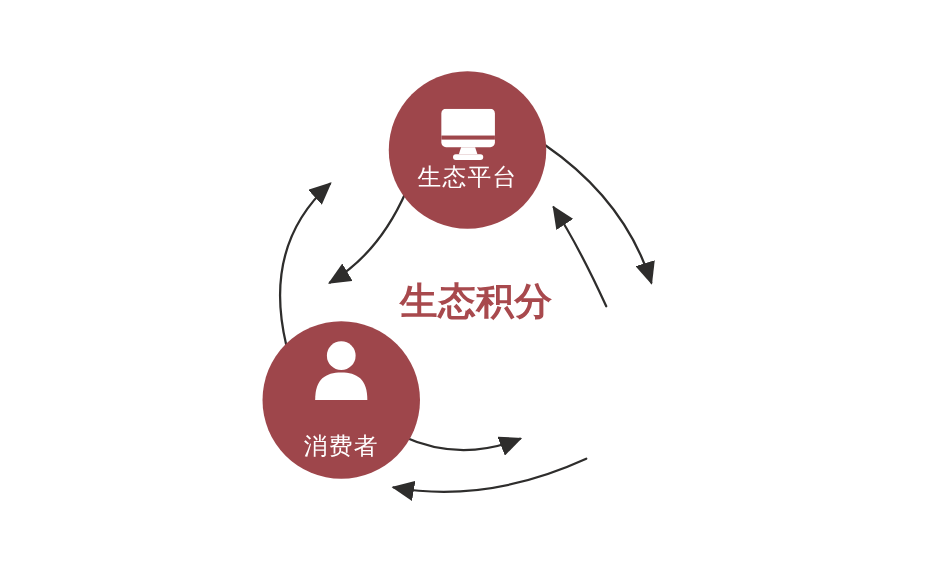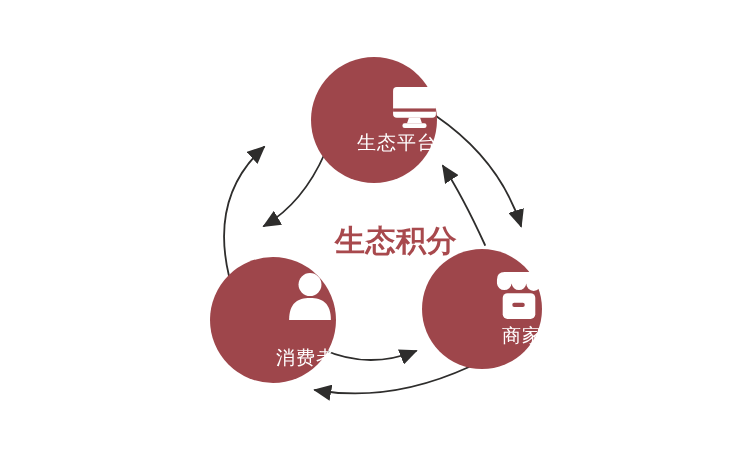--- a/index.html
+++ b/index.html
@@ -19,41 +19,41 @@
     font-family:"Liberation Sans",sans-serif;
   }
   .arrows{position:absolute;left:0;top:0;width:749px;height:463px;}
   .edge{fill:none;stroke:var(--arrow-color);stroke-width:1.8;stroke-linecap:round;}
   .arrow-head{fill:var(--arrow-color);}
   .node{
     position:absolute;
     border-radius:50%;
     background:var(--node-fill);
     display:flex;flex-direction:column;
-    align-items:flex-end;justify-content:center;
+    align-items:center;justify-content:center;
     gap:5px;
     color:var(--label-color);
     text-align:center;
   }
   .node-platform{left:311px;top:57px;width:126px;height:126px;}
   .node-consumer{left:210px;top:257px;width:126px;height:126px;gap:28px;}
   .node-merchant{left:422px;top:249px;width:120px;height:120px;}
   .node-label{
     font-size:19px;
     line-height:1.1;
     color:var(--label-color);
     letter-spacing:1px;
     white-space:nowrap;
   }
   .icon{display:block;}
   .icon .shape{fill:#ffffff;}
   .icon .accent{fill:var(--node-fill);}
   .diagram-title{
     position:absolute;
-    left:335px;top:221px;
+    left:320px;top:221px;
     font-size:30px;
     font-weight:700;
     color:var(--title-color);
     letter-spacing:0.5px;
     white-space:nowrap;
   }
 </style>
 </head>
 <body>
 
@@ -86,24 +86,16 @@
   </div>
 
   <div class="node node-consumer">
     <svg class="icon" width="52" height="48" viewBox="0 0 48 46" xmlns="http://www.w3.org/2000/svg">
       <circle class="shape" cx="24" cy="12" r="11"></circle>
       <path class="shape" d="M4,46 C4,30 12,25 24,25 C36,25 44,30 44,46 Z"></path>
     </svg>
     <span class="node-label">消费者</span>
   </div>
 
-  <div class="node node-merchant">
-    <svg class="icon" width="46" height="50" viewBox="0 0 48 52" xmlns="http://www.w3.org/2000/svg">
-      <path class="shape" d="M9,1 L39,1 Q47,1 47,9 L47,13 A7.7,7.7 0 0 1 31.6,13 A7.7,7.7 0 0 1 16.3,13 A7.7,7.7 0 0 1 1,13 L1,9 Q1,1 9,1 Z"></path>
-      <rect class="shape" x="7" y="23" width="34" height="27" rx="5"></rect>
-      <rect class="accent" x="17" y="33" width="13" height="4.5" rx="2"></rect>
-    </svg>
-    <span class="node-label">商家</span>
-  </div>
 
   <div class="diagram-title">生态积分</div>
 
 </div>
 
 </body></html>

